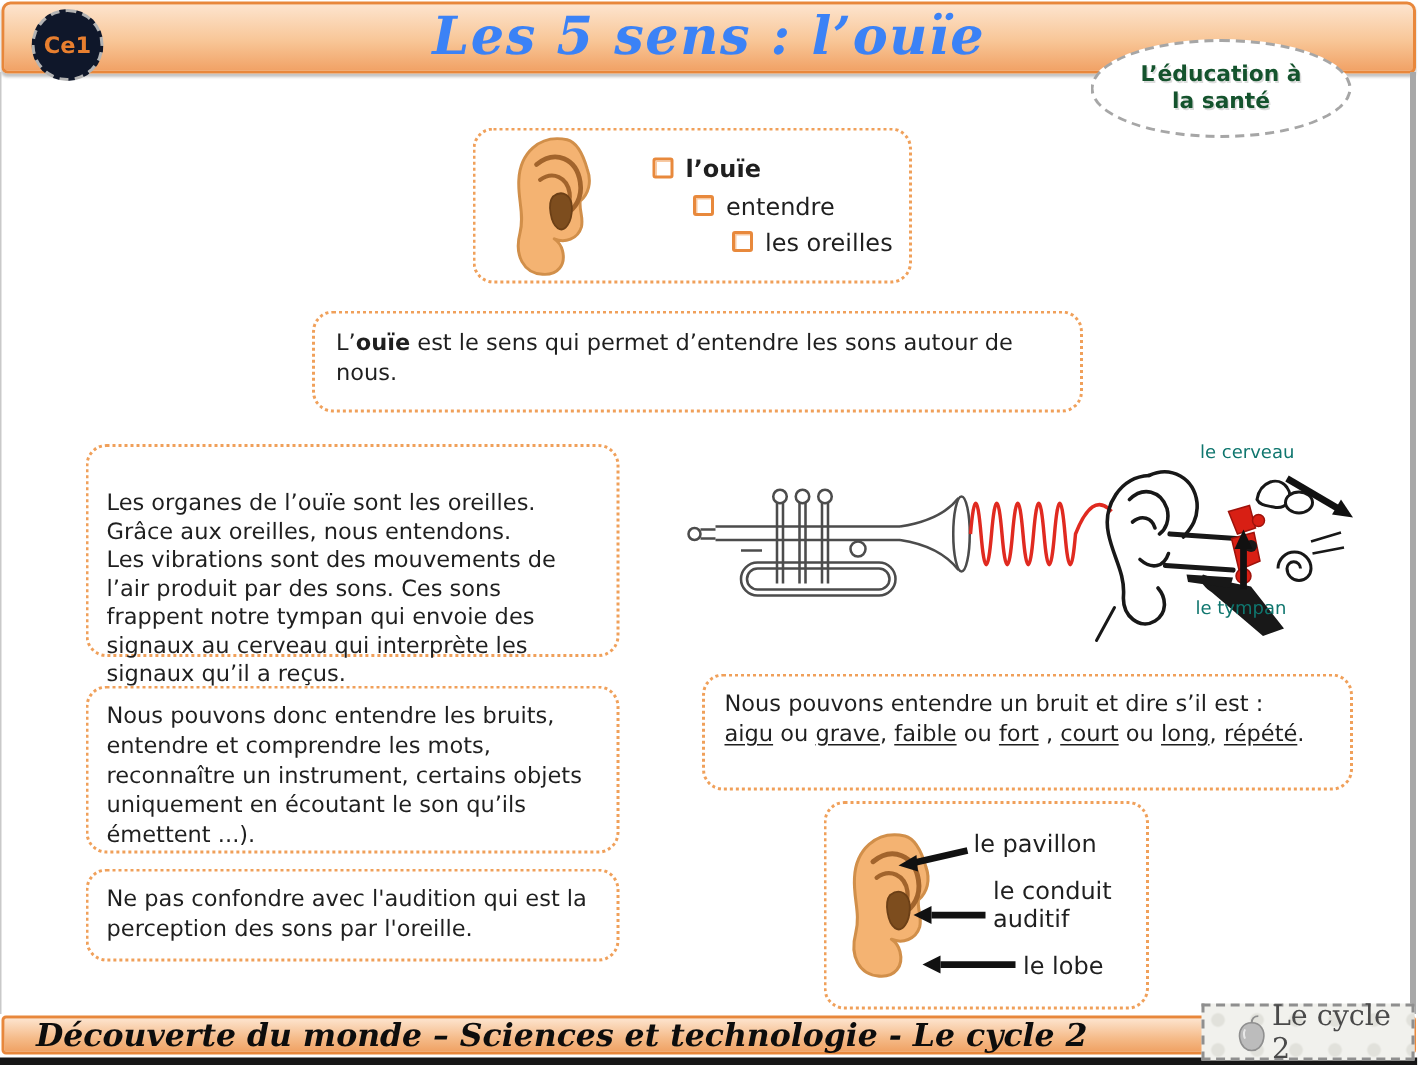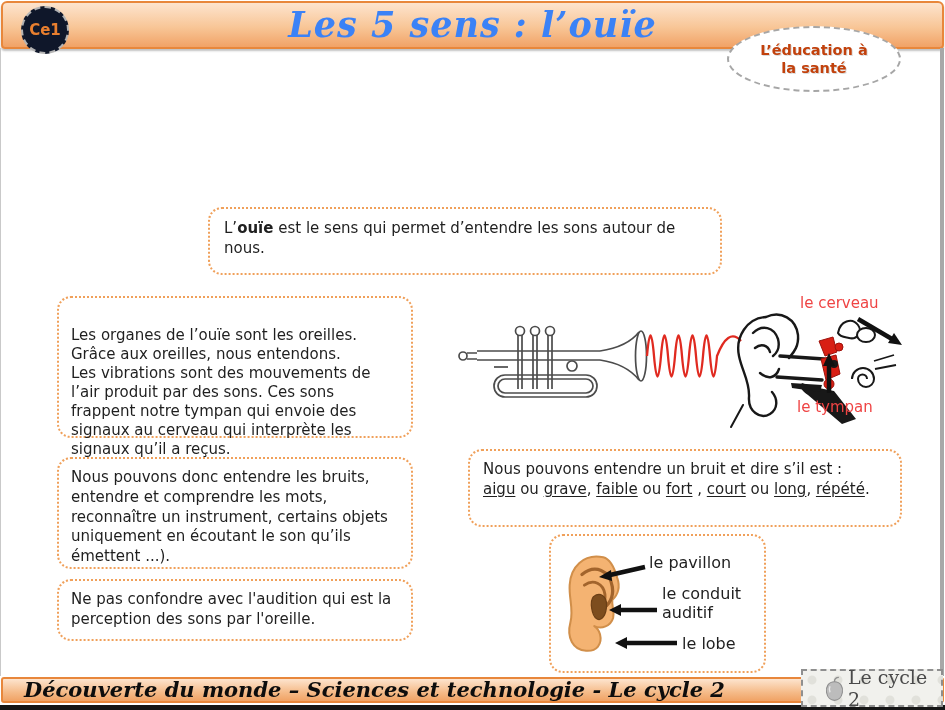--- a/index.html
+++ b/index.html
@@ -12,39 +12,39 @@
     box-shadow:0 2px 2px rgba(120,120,120,.45);}
   .ce1-badge{position:absolute;left:21px;top:6px;width:44px;height:44px;border-radius:50%;
     background:#0f172a;border:2px dashed #b3b3b3;display:flex;align-items:center;justify-content:center;
     color:#e87f2f;font-weight:bold;font-size:15px;z-index:6;}
   .page-title{position:absolute;left:0;right:0;top:1px;height:46px;text-align:center;
     font-family:"DejaVu Serif",serif;font-style:italic;font-weight:bold;font-size:35px;
     line-height:48px;color:#3b82f6;letter-spacing:1px;z-index:5;}
   .edu-badge{position:absolute;left:727px;top:26px;width:170px;height:62px;background:#fff;
     border:2px dashed #a6a6a6;border-radius:50%;display:flex;flex-direction:column;
     align-items:center;justify-content:center;z-index:7;
-    color:#c2410c;font-weight:bold;font-size:14.5px;line-height:1.25;
+    color:#14532d;font-weight:bold;font-size:14.5px;line-height:1.25;
     text-shadow:1px 1px 0 #dcdcdc;}
   
   .edge-left{position:absolute;left:0;top:48px;width:1px;height:628px;background:#c9c9c9;}
   .edge-right{position:absolute;right:1px;top:48px;width:4px;height:628px;background:#a8a8a8;}
   
   .dotted-box{position:absolute;box-sizing:border-box;background:#fff;
     border:2px dotted #f0a05a;border-radius:14px;padding:9px 12px;
     font-size:15px;line-height:1.32;color:#1f1f1f;}
   .pre{white-space:pre-line;}
   .u{text-decoration:underline;text-underline-offset:2px;}
   
   .bullet{position:absolute;font-size:16px;white-space:nowrap;}
   .bullet .cb{display:inline-block;width:10px;height:10px;border:2.5px solid #e8893c;
     border-radius:2px;background:#fff;box-shadow:inset 1px 1px 0 #f8c9a2;
     margin-right:8px;vertical-align:-1px;}
   .bold{font-weight:bold;}
   
-  .diag-label{position:absolute;font-size:15px;color:#ef4444;white-space:nowrap;}
+  .diag-label{position:absolute;font-size:12px;color:#0f766e;white-space:nowrap;}
   
   .footer-band{position:absolute;left:1px;right:1px;top:677px;height:26px;
     background:linear-gradient(#fde4ce,#f5bb89 60%,#f0a264);
     border:2px solid #e8873b;border-radius:3px;box-sizing:border-box;}
   .footer-text{position:absolute;left:24px;top:676px;height:28px;
     font-family:"DejaVu Serif",serif;font-style:italic;font-weight:bold;
     font-size:21px;line-height:28px;color:#0d0d0d;z-index:3;}
   .black-strip{position:absolute;left:0;right:0;bottom:0;height:5px;background:#161616;}
   .logo-box{position:absolute;right:2px;top:669px;width:142px;height:38px;z-index:8;
     background:#f1f1ed;
@@ -67,20 +67,37 @@
   </div>
   <div class="page-title">Les 5 sens : l’ouïe</div>
   <div class="edu-badge">
     <span>L’éducation à</span>
     <span>la santé</span>
   </div>
 
   <div class="edge-left"></div>
   <div class="edge-right"></div>
 
+  <div class="dotted-box" style="left:315px;top:85px;width:293px;height:104px;">
+    <svg class="abs" style="left:8px;top:3px;" width="100" height="96" viewBox="0 0 100 122">
+      <path d="M54 4 C30 -1 14 16 13 38 C12 55 18 67 14 83 C9 102 17 117 33 118 C46 119 53 110 50 98 C49 94 46 90 43 88 C52 92 63 88 66 78 C68 70 64 64 65 56 C72 50 75 40 71 29 C67 15 62 6 54 4 Z" fill="#f4b372" stroke="#d18f4a" stroke-width="2.5" stroke-linejoin="round"></path>
+      <path d="M28 25 C44 12 62 20 65 40 C67 53 61 63 52 67" fill="none" stroke="#a2642c" stroke-width="4" stroke-linecap="round"></path>
+      <path d="M31 38 C42 30 54 36 56 49 C57 58 53 64 47 66" fill="none" stroke="#a2642c" stroke-width="3.5" stroke-linecap="round"></path>
+      <path d="M42 52 C50 46 58 51 58 62 C58 74 52 83 46 79 C40 75 37 58 42 52 Z" fill="#7d4d1e" stroke="#6b3f16" stroke-width="1.5"></path>
+    </svg>
+    <div class="bullet bold" style="left:118px;top:15px;">
+      <span class="cb"></span><span>l’ouïe</span>
+    </div>
+    <div class="bullet" style="left:145px;top:40px;">
+      <span class="cb"></span><span>entendre</span>
+    </div>
+    <div class="bullet" style="left:171px;top:64px;">
+      <span class="cb"></span><span>les oreilles</span>
+    </div>
+  </div>
 
   <div class="dotted-box" style="left:208px;top:207px;width:514px;height:68px;padding:10px 14px;">
     <span>L’</span><span class="bold">ouïe</span><span> est le sens qui permet d’entendre les sons autour de nous.</span>
   </div>
 
   <div class="dotted-box pre" style="left:57px;top:296px;width:356px;height:142px;line-height:1.27;">
     <span>Les organes de l’ouïe sont les oreilles.
 Grâce aux oreilles, nous entendons.
 Les vibrations sont des mouvements de l’air produit par des sons. Ces sons frappent notre tympan qui envoie des signaux au cerveau qui interprète les signaux qu’il a reçus.</span>
   </div>

